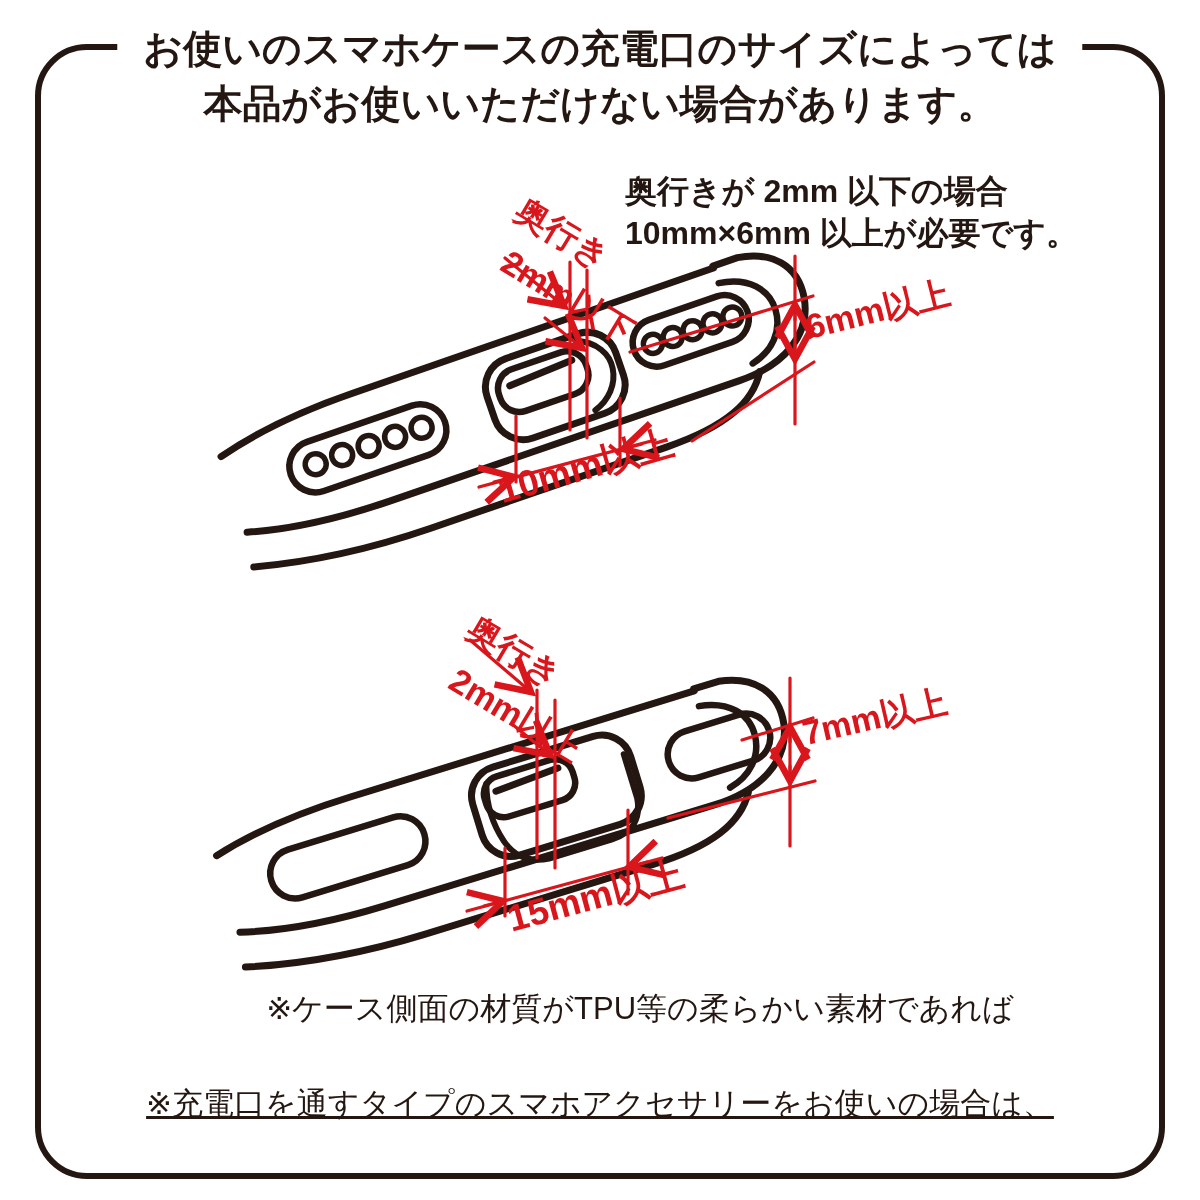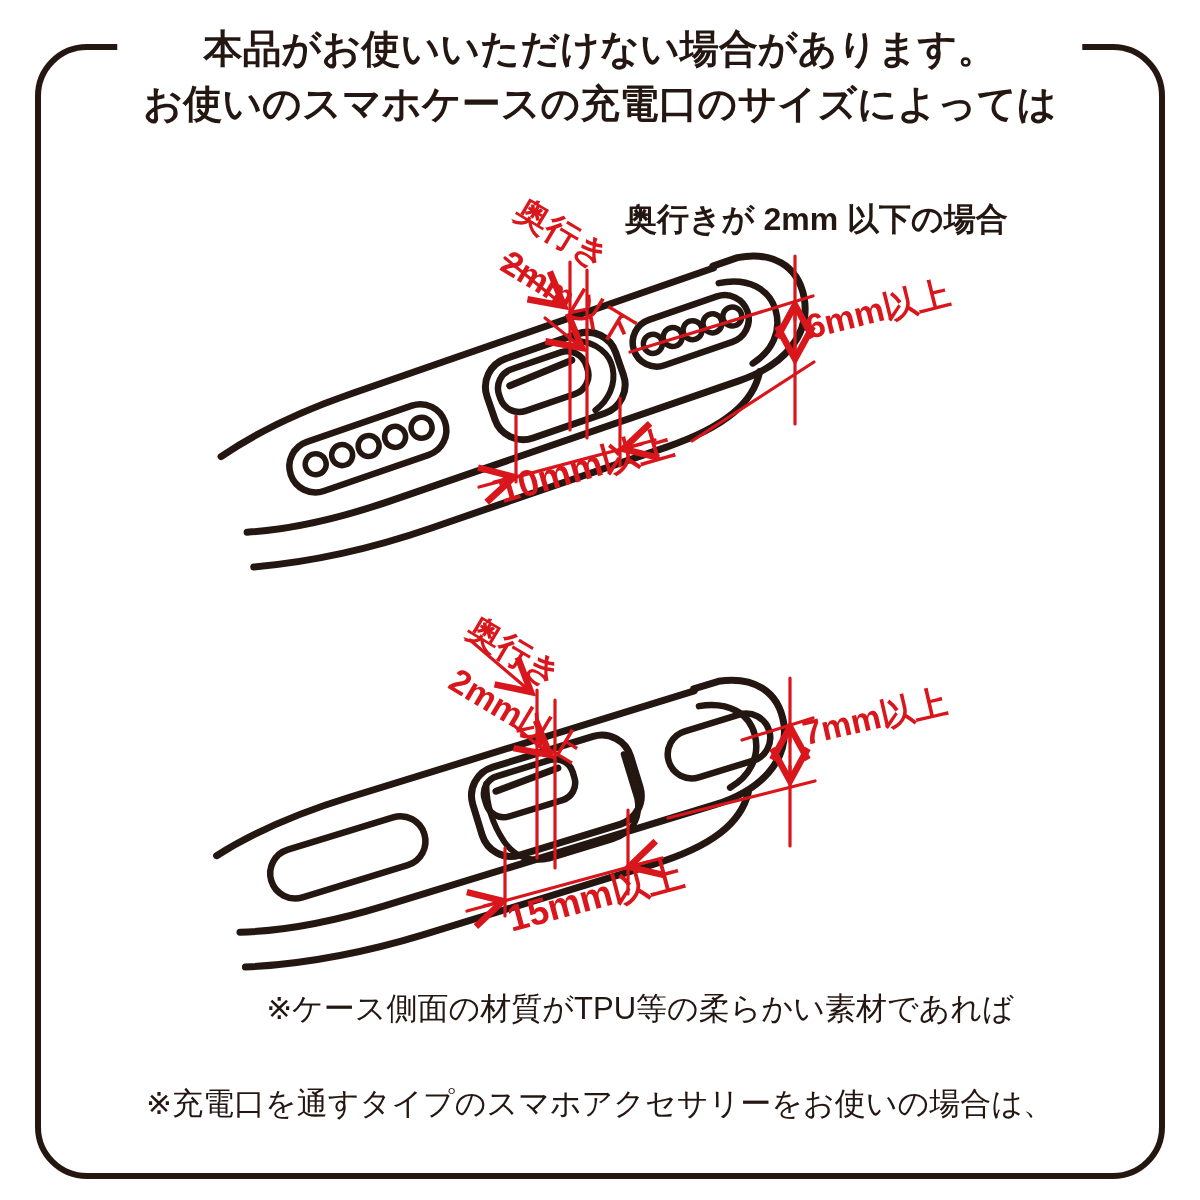--- a/index.html
+++ b/index.html
@@ -12,28 +12,28 @@
     box-sizing:border-box;border:6px solid #241712;border-radius:52px;
   }
   .title{
     position:absolute;top:22px;left:50%;transform:translateX(-50%);
     background:#fff;padding:0 26px;text-align:center;z-index:3;
     font-size:39px;font-weight:bold;line-height:1.4;letter-spacing:0px;white-space:nowrap;
   }
   .heading{
     position:absolute;z-index:3;font-size:32px;font-weight:bold;line-height:1.32;white-space:nowrap;
   }
-  .heading.d1{left:625px;top:170px;margin-top:28px;}
+  .heading.d1{left:625px;top:170px;}
   .heading.d2{left:698px;top:595px;}
   .note{
     position:absolute;left:0;width:100%;text-align:center;z-index:3;
     font-size:31px;line-height:1.45;white-space:nowrap;
   }
   .note.n1{top:987px;padding-left:40px;}
-  .note.n2{top:1082px;}
+  .note.n2{top:1082px;text-decoration:underline;}
   .redlabel{
     position:absolute;z-index:4;color:#d8161c;font-weight:bold;white-space:nowrap;
     transform-origin:left top;font-size:34px;
   }
   .rl-depth1 {left:530px;top:188px;transform:rotate(31deg);}
   .rl-dval1  {left:516px;top:240px;transform:rotate(31deg);}
   .rl-h1     {left:801px;top:306px;transform:rotate(-14deg);}
   .rl-w1     {left:492px;top:468px;transform:rotate(-16deg);font-size:37px;}
   .rl-depth2 {left:482px;top:606px;transform:rotate(31deg);}
   .rl-dval2  {left:464px;top:658px;transform:rotate(31deg);}
@@ -42,22 +42,22 @@
   svg.art{position:absolute;left:0;top:0;z-index:2;}
 </style>
 </head>
 <body>
 
 <div class="page">
 
   <div class="frame"></div>
 
   <div class="title">
+    <div>お使いのスマホケースの充電口のサイズによっては</div>
     <div>本品がお使いいただけない場合があります。</div>
-    <div>お使いのスマホケースの充電口のサイズによっては</div>
   </div>
 
   <svg class="art" width="1200" height="1200" viewBox="0 0 1200 1200">
     <defs>
       <marker id="ah" viewBox="0 0 14 14" refX="12" refY="7" markerWidth="13" markerHeight="13" orient="auto-start-reverse">
         <path d="M1,1 L12,7 L1,13" fill="none" stroke="#d8161c" stroke-width="2.2"></path>
       </marker>
     </defs>
 
     <g transform="translate(305,470) rotate(-19)" fill="none" stroke="#241712" stroke-linecap="round" stroke-linejoin="round">
@@ -144,20 +144,21 @@
       <path d="M 505,848 V 916"></path>
       <path d="M 628,810 V 894"></path>
       <path d="M 467,911 L 662,858"></path>
       <path d="M 484,906 L 503,901" marker-end="url(#ah)"></path>
       <path d="M 647,862 L 629,867" marker-end="url(#ah)"></path>
     </g>
   </svg>
 
   <div class="heading d1">
     <div>奥行きが 2mm 以下の場合</div>
+    <div>10mm×6mm 以上が必要です。</div>
   </div>
 
   <div class="redlabel rl-depth1">奥行き</div>
   <div class="redlabel rl-dval1">2mm以下</div>
   <div class="redlabel rl-h1">6mm以上</div>
   <div class="redlabel rl-w1">10mm以上</div>
   <div class="redlabel rl-depth2">奥行き</div>
   <div class="redlabel rl-dval2">2mm以上</div>
   <div class="redlabel rl-h2">7mm以上</div>
   <div class="redlabel rl-w2">15mm以上</div>

